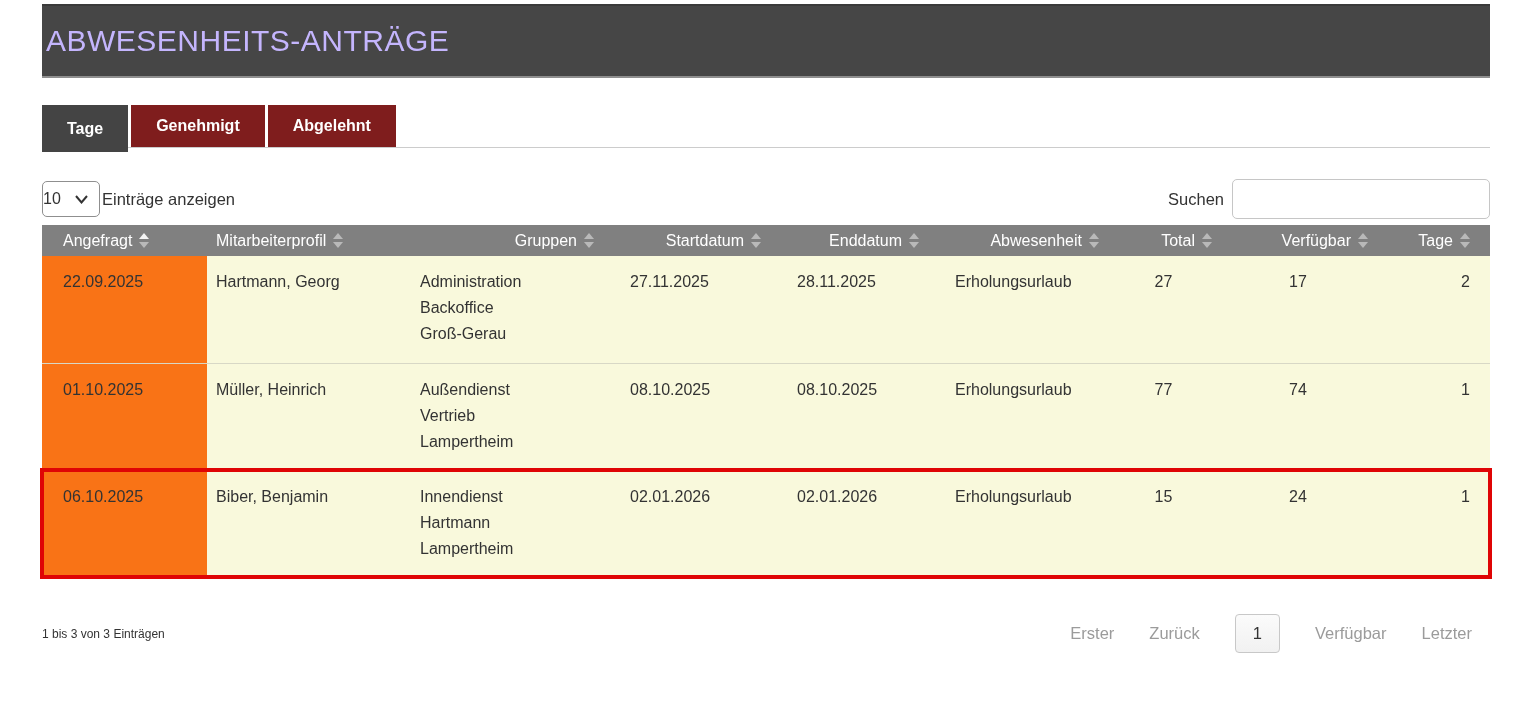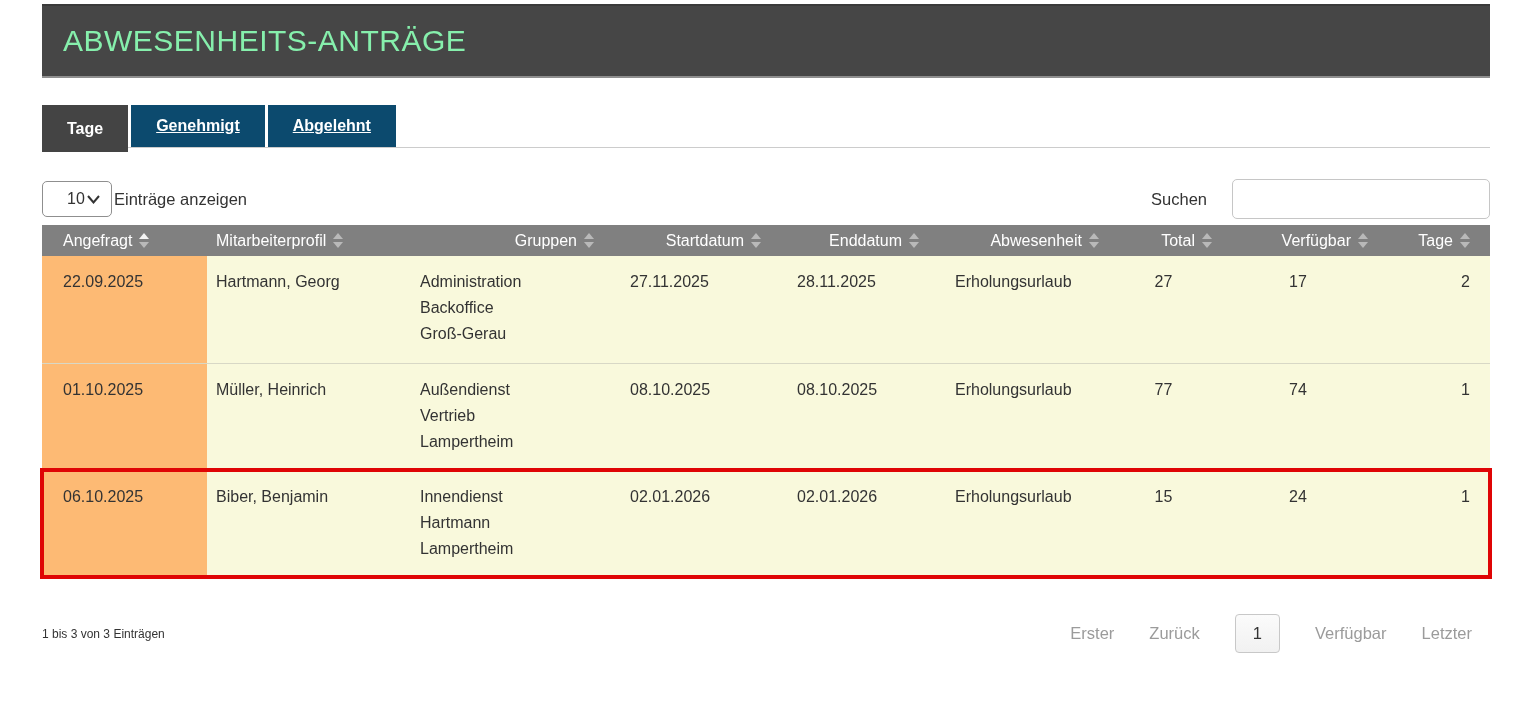--- a/index.html
+++ b/index.html
@@ -13,57 +13,57 @@
 
   
   .titlebar {
     margin-top: 4px; height: 74px;
     background: #464646;
     border-top: 2px solid #3a3a3a;
     border-bottom: 2px solid #8f8f8f;
     display: flex; align-items: center;
   }
   .titlebar h1 {
-    margin: 0 0 0 21px; color: #86efac;
+    margin: 0 0 0 4px; color: #c4b5fd;
     font-size: 30px; font-weight: 400; letter-spacing: 0.5px;
   }
 
   
   .tabs {
     margin-top: 27px;
     display: flex; align-items: flex-start; gap: 3px;
     border-bottom: 1px solid #cccccc;
     height: 43px;
   }
   .tab {
     height: 42px; padding: 0 25px;
     display: flex; align-items: center;
     color: #fff; font-size: 16px; font-weight: bold;
     cursor: pointer; white-space: nowrap;
   }
   .tab.active { background: #444444; height: 47px; position: relative; z-index: 2; }
-  .tab.green  { background: #0c4a6e; text-decoration: underline; }
+  .tab.green  { background: #7f1d1d; }
 
   
   .instruction { margin: 25px 0 0 3px; font-size: 16.5px; }
 
   
   .controls {
     margin-top: 31px;
     display: flex; justify-content: space-between; align-items: center;
   }
   .length { display: flex; align-items: center; }
   .fake-select {
-    width: 70px; height: 36px;
+    width: 58px; height: 36px;
     border: 1px solid #8f8f8f; border-radius: 5px;
     display: flex; align-items: center; justify-content: space-between;
-    padding: 0 11px 0 24px; font-size: 16px; cursor: pointer; background: #fff;
+    padding: 0 11px 0 0; font-size: 16px; cursor: pointer; background: #fff;
   }
   .length-label { font-size: 16.5px; margin-left: 2px; }
-  .search { display: flex; align-items: center; gap: 25px; font-size: 16.5px; }
+  .search { display: flex; align-items: center; gap: 8px; font-size: 16.5px; }
   .search input {
     width: 258px; height: 40px;
     border: 1px solid #c6c6c6; border-radius: 5px;
     font-size: 16px; padding: 0 10px;
     font-family: "Liberation Sans", sans-serif;
     outline: none;
   }
 
   
   table {
@@ -90,21 +90,21 @@
   .sort .up.on   { border-bottom-color: #f4f4f4; }
 
   tbody td {
     background: #f9f9dc;
     border-top: 1px solid #d8d8c6;
     padding: 13px 8px 12px;
     vertical-align: top;
     font-size: 16px; line-height: 26px;
   }
   tbody tr:first-child td { border-top: none; }
-  tbody td.c1 { background: #fdba74; }
+  tbody td.c1 { background: #f97316; }
   tbody tr { height: 107px; }
 
   td.c1 { padding-left: 21px; }
   td.c2 { padding-left: 9px; }
   td.c3 { padding-left: 8px; }
   td.c4, td.c5, td.c6 { padding-left: 28px; }
   td.c7, td.c8 { text-align: center; padding-right: 8px; }
   td.c9 { text-align: right; padding-right: 20px; }
 
   td .group-line { display: block; }

